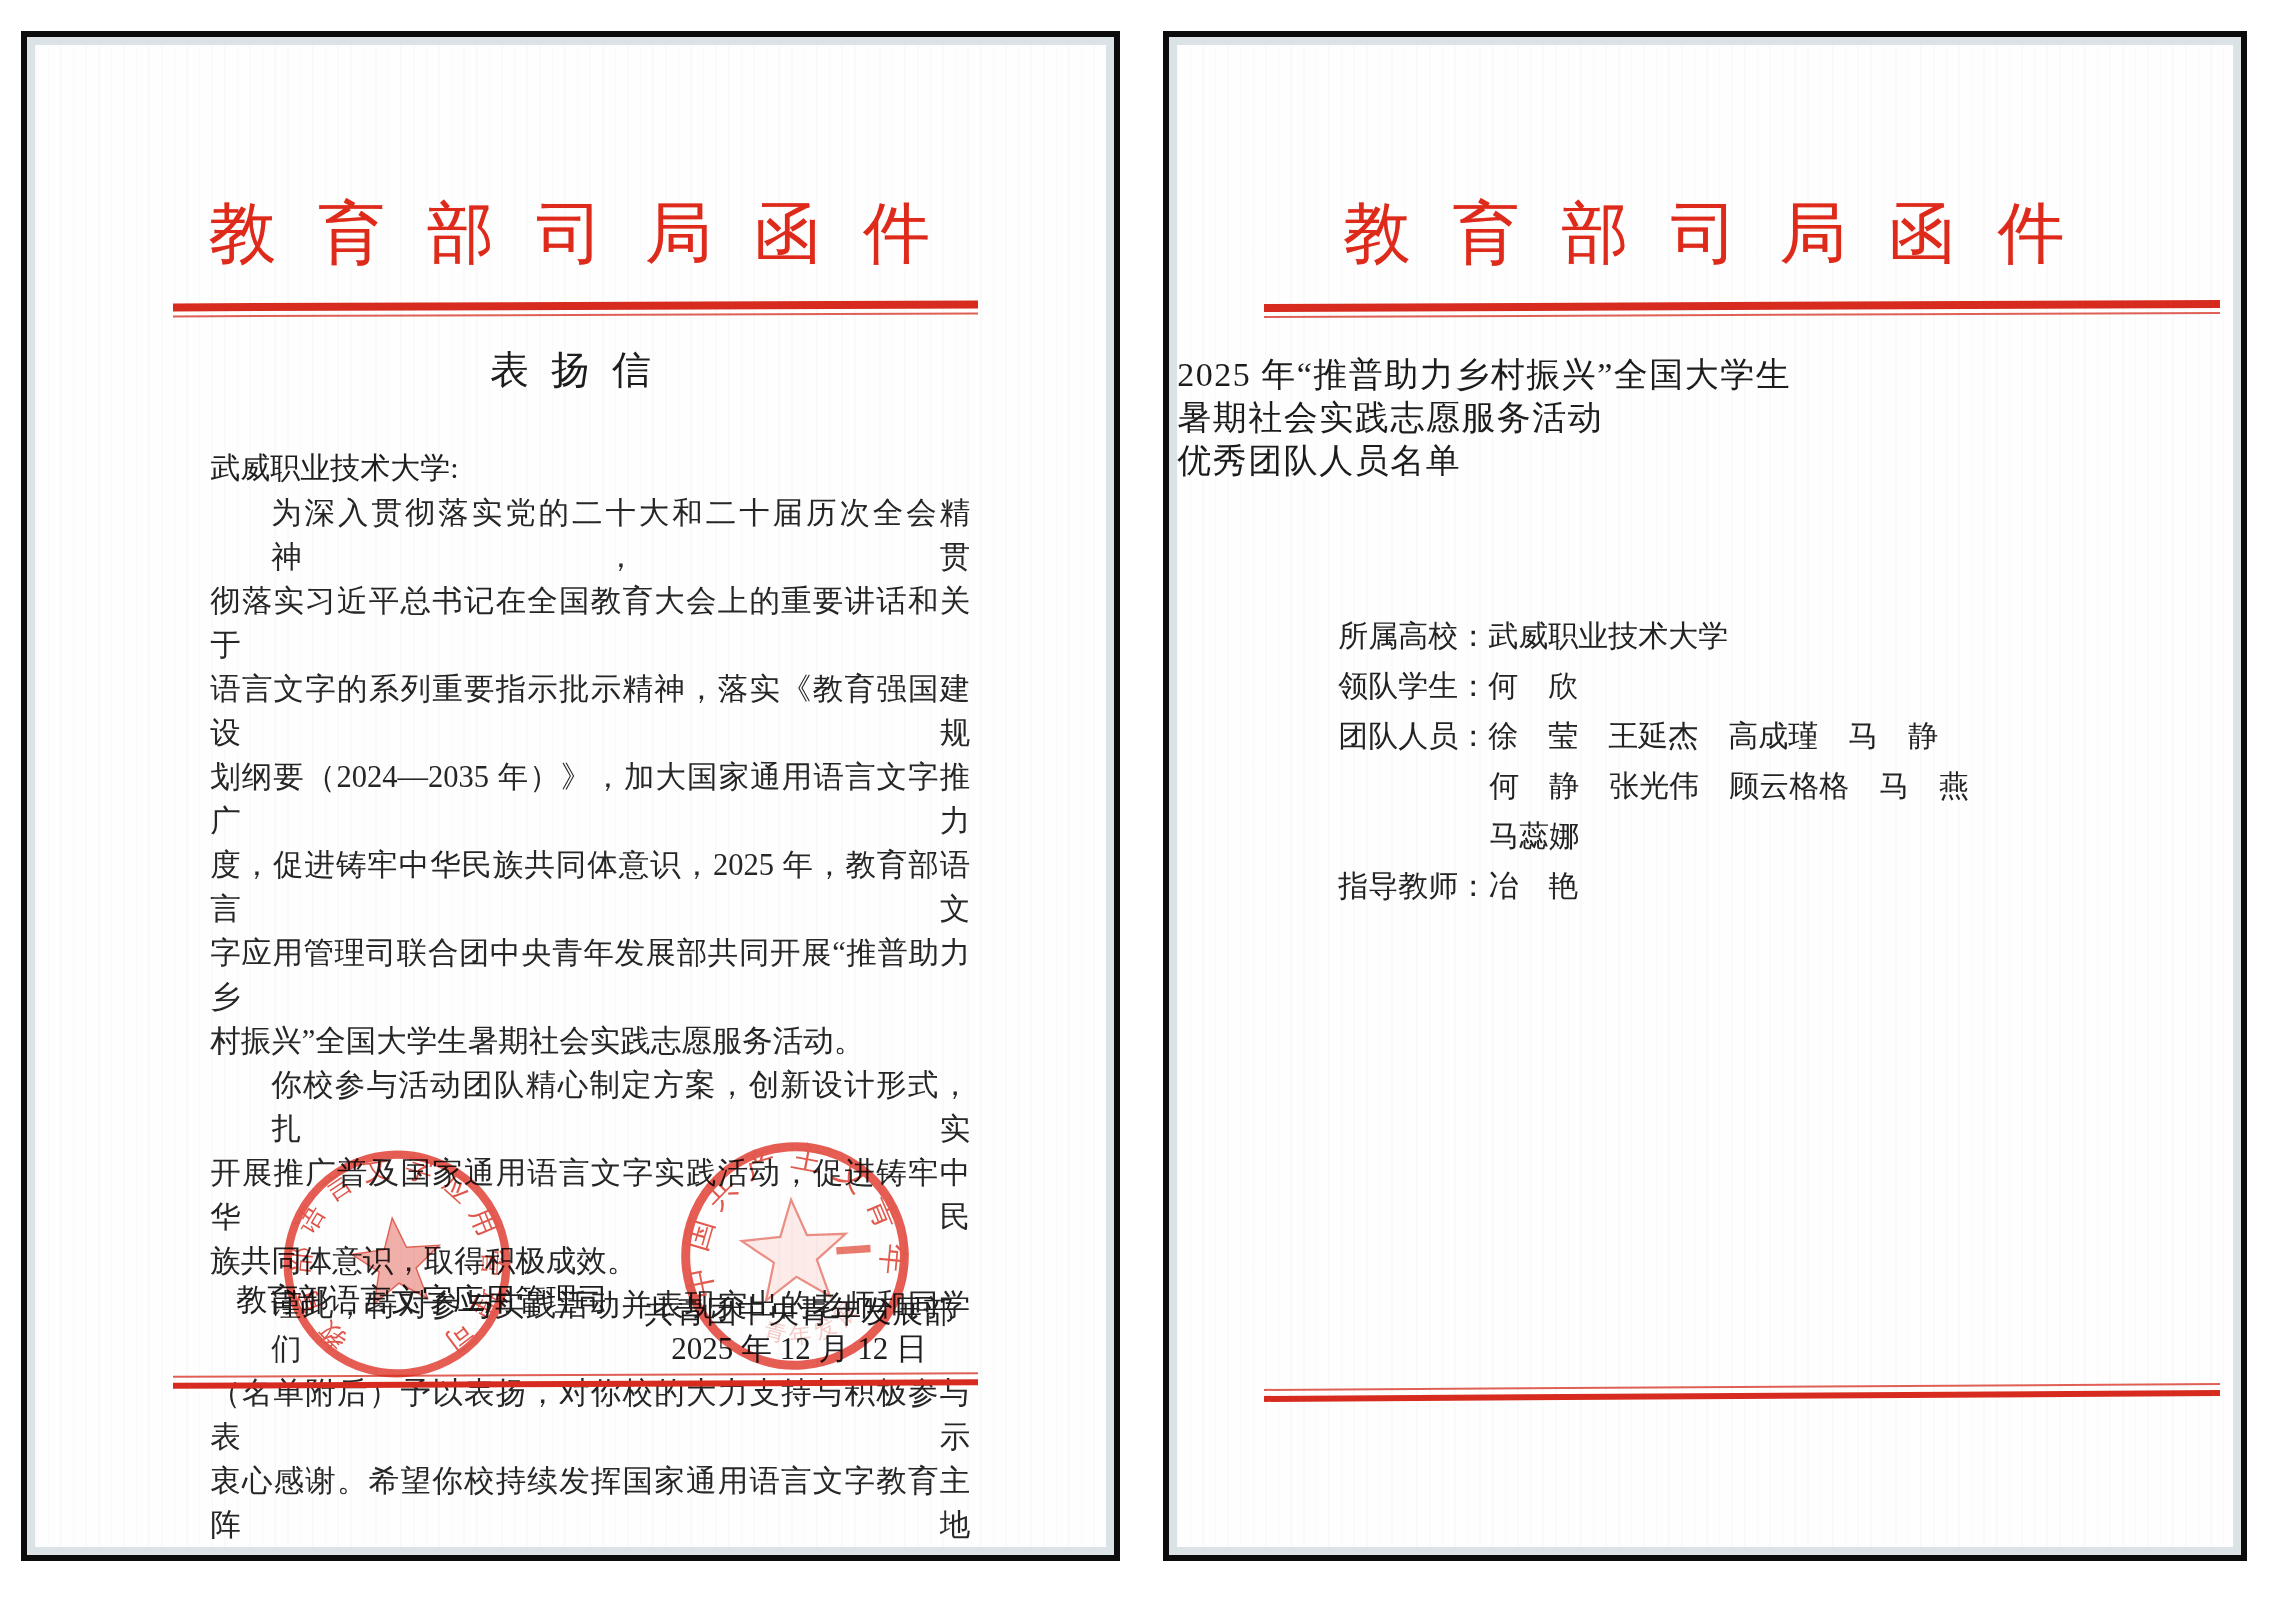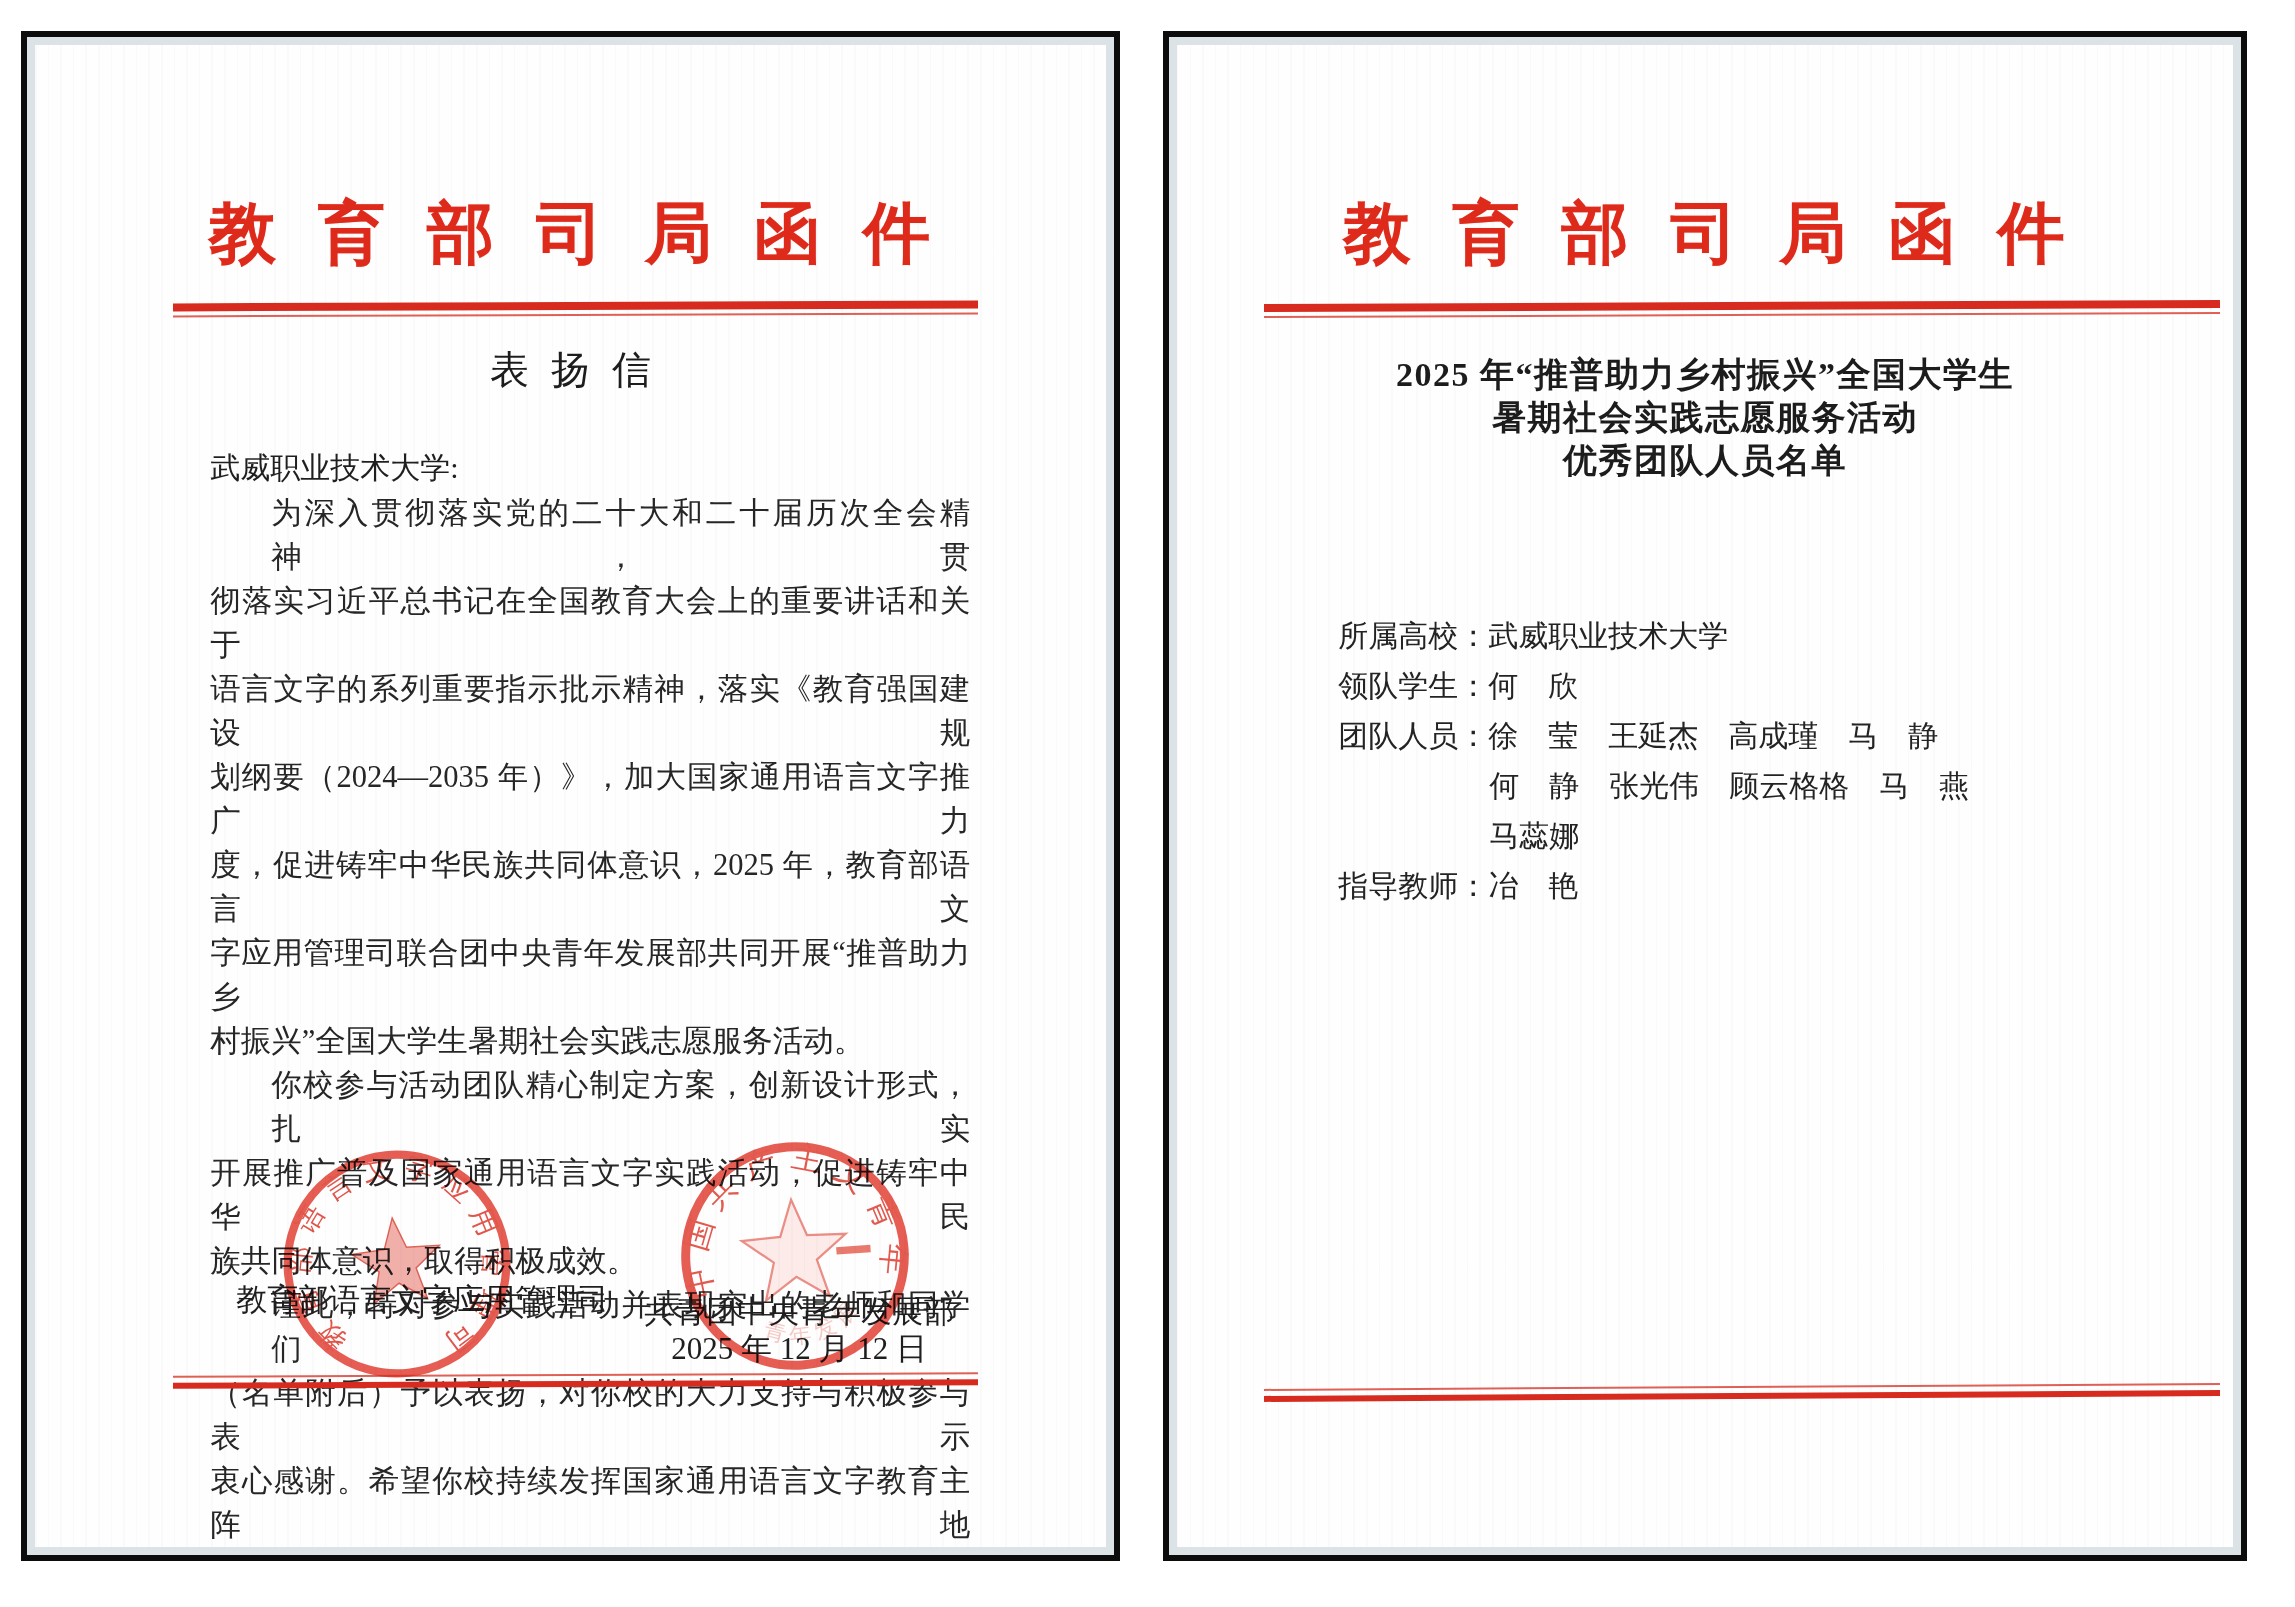--- a/index.html
+++ b/index.html
@@ -6,21 +6,21 @@
     font-family:"Liberation Serif","DejaVu Serif",serif;}
   .page{position:absolute;box-sizing:border-box;border:6.7px solid #0c0c0c;background:#dbe3e7;}
   .page-left{left:21px;top:31px;width:1099px;height:1530px;}
   .page-right{left:1163px;top:31px;width:1084px;height:1530px;}
   .sheet{position:absolute;left:8.2px;top:8.2px;right:8.2px;bottom:8.2px;
     background:
       repeating-linear-gradient(90deg, rgba(120,130,135,0.035) 0 1.5px, rgba(255,255,255,0) 1.5px 12.6px),
       #fefefe;
     overflow:hidden;}
   .letterhead{position:absolute;top:153px;left:0;right:2px;text-align:center;
-    font-size:67px;font-weight:700;line-height:1.05;letter-spacing:42px;text-indent:42px;
+    font-size:67px;font-weight:400;line-height:1.05;letter-spacing:42px;text-indent:42px;
     color:#de2a1b;text-shadow:0 0 0.7px rgba(222,42,27,.55);}
   .rule{position:absolute;}
   .rule .thick{height:8.2px;background:#d62b1e;}
   .rule .thin{height:2.2px;background:rgba(214,43,30,.75);margin-top:3.7px;}
   .rule.flip .thin{margin-top:0;}
   .rule.flip .thick{height:6.7px;margin-top:4.5px;}
   .doc-title{position:absolute;top:298px;left:0;right:0;text-align:center;
     font-size:39px;font-weight:400;letter-spacing:22px;text-indent:22px;color:#1d1d1d;}
   .addressee{position:absolute;left:175px;top:403px;font-size:30px;color:#1f1f1f;text-align:center;}
   .letter-body{position:absolute;left:175px;top:446px;width:760px;
@@ -29,22 +29,22 @@
   .bline.last{text-align-last:left;}
   .bline.ind{padding-left:61px;}
   .sig{position:absolute;font-size:31px;color:#1e1e1e;white-space:nowrap;}
   .sig1{left:201px;top:1234px;}
   .sig2{left:599px;top:1234px;width:330px;text-align:center;margin-top:12px;}
   .dateline{position:absolute;left:599px;top:1283px;width:330px;text-align:center;
     font-size:31px;color:#1e1e1e;white-space:nowrap;}
   .stamp{position:absolute;width:238px;height:238px;mix-blend-mode:multiply;opacity:.84;}
   .stamp1{left:243px;top:1100px;transform:rotate(-6deg);}
   .stamp2{left:641px;top:1092px;transform:rotate(-4deg);}
-  .title3{position:absolute;top:308px;left:0;right:0;text-align:center;
-    font-size:34px;font-weight:700;line-height:43px;letter-spacing:1.5px;color:#1c1c1c;}
+  .title3{position:absolute;top:308px;left:0;right:0;
+    font-size:34px;font-weight:400;line-height:43px;letter-spacing:1.5px;color:#1c1c1c;}
   .info{position:absolute;left:161px;top:566px;font-size:30px;line-height:50px;
     color:#232323;white-space:nowrap;}
   .info .row{display:block;}
   .info .row.cont{margin-left:151px;}
   svg text{font-family:"Liberation Serif","DejaVu Serif",serif;}
 </style>
 </head>
 <body>
 
 <div class="page page-left">

